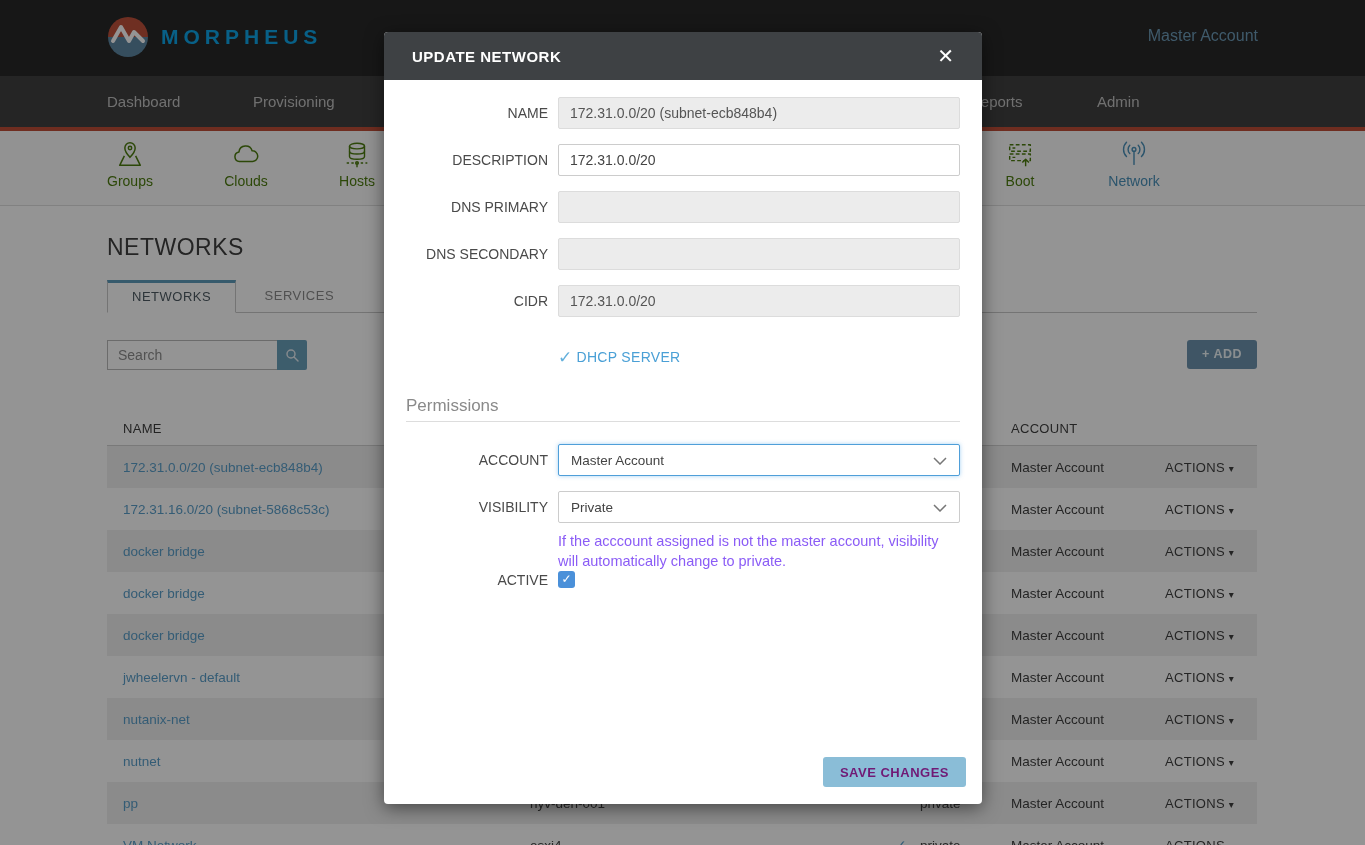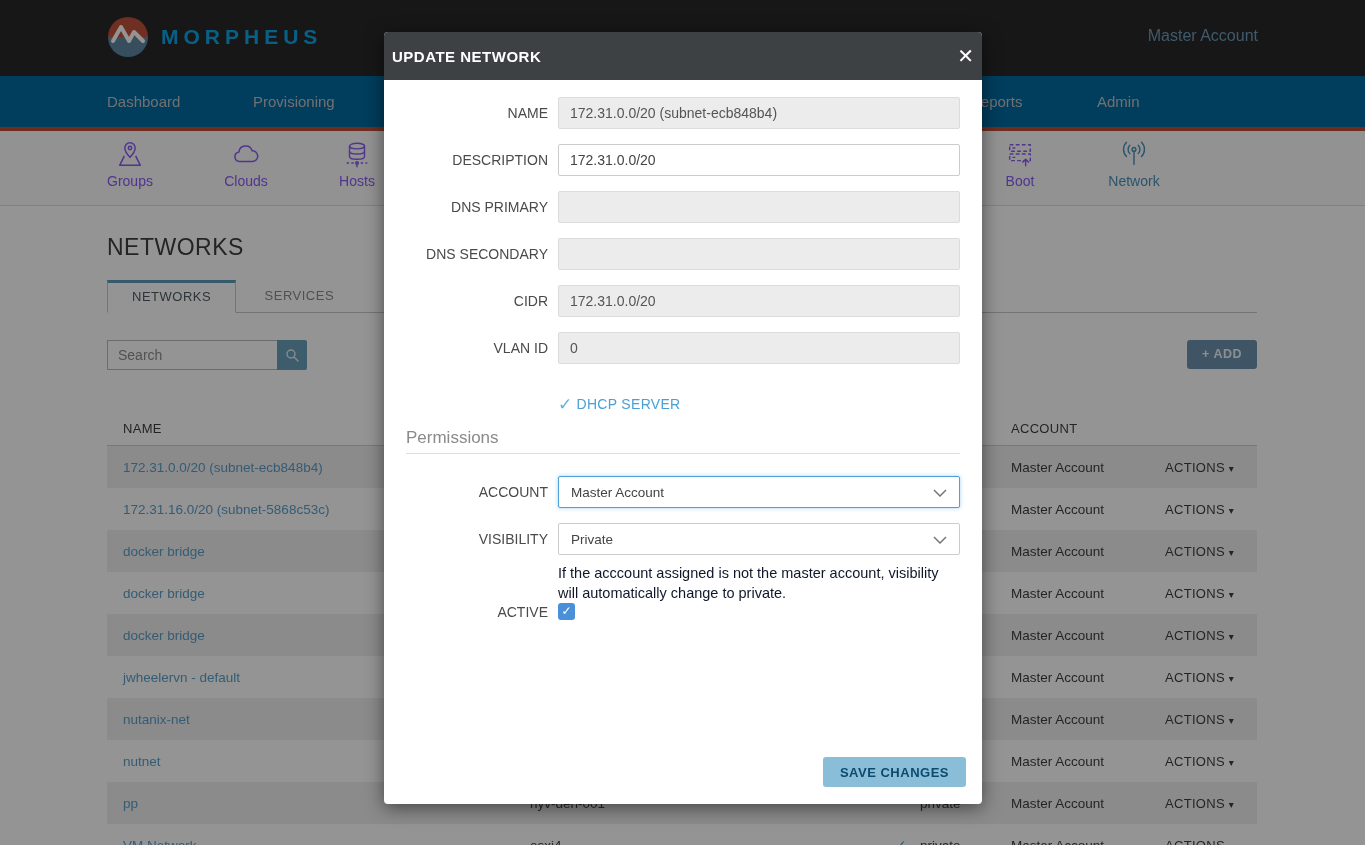--- a/index.html
+++ b/index.html
@@ -7,29 +7,29 @@
   .app { position:relative; width:1365px; height:845px; background:#fff; overflow:hidden; }
 
   
   .topbar { position:absolute; left:0; top:0; width:1365px; height:76px; background:#282828; }
   .logo { position:absolute; left:107px; top:16px; width:42px; height:42px; }
   .brand { position:absolute; left:161px; top:25px; font-size:21px; font-weight:bold;
            letter-spacing:5px; color:#0ea5e9; }
   .account-link { position:absolute; right:107px; top:27px; font-size:16px; color:#6d9bb8; cursor:pointer; }
 
   
-  .mainnav { position:absolute; left:0; top:76px; width:1365px; height:55px; background:#0369a1;
+  .mainnav { position:absolute; left:0; top:76px; width:1365px; height:55px; background:#404040;
              border-bottom:4px solid #bf4e37; }
   .nav-item { position:absolute; top:0; height:51px; line-height:51px; font-size:15px;
               color:#c2c2c2; cursor:pointer; }
 
   
   .iconbar { position:absolute; left:0; top:131px; width:1365px; height:75px; background:#fbfbfb;
              border-bottom:1px solid #dedede; }
-  .ib-item { position:absolute; top:9px; width:90px; text-align:center; color:#8b5cf6; cursor:pointer; }
+  .ib-item { position:absolute; top:9px; width:90px; text-align:center; color:#4d7c0f; cursor:pointer; }
   .ib-item svg { display:block; margin:0 auto 3px auto; }
   .ib-label { font-size:14px; }
   .ib-item.active { color:#4a91ba; }
 
   
   .page-title { position:absolute; left:107px; top:234px; font-size:23px; font-weight:500;
                 letter-spacing:0.5px; color:#3f3f3f; }
   .tabs { position:absolute; left:107px; top:280px; width:1150px; height:33px;
           border-bottom:1px solid #c8c8c8; }
   .tab { display:inline-block; padding:0 24px; line-height:31px; height:33px; font-size:13px;
@@ -62,48 +62,48 @@
   .c-actions { flex:1; color:#3f3f3f; }
   .c-name a { color:#5b9fca; text-decoration:none; cursor:pointer; }
   .actions-btn { cursor:pointer; font-size:13px; letter-spacing:0.3px; }
   .caret { font-size:10px; color:#3f3f3f; }
 
   
   .overlay { position:absolute; inset:0; background:rgba(0,0,0,0.42); z-index:40; }
   .modal { position:absolute; left:384px; top:32px; width:598px; height:772px; background:#fff;
            border-radius:4px; z-index:50; box-shadow:0 4px 18px rgba(0,0,0,0.5); }
   .modal-header { height:48px; background:#3e4144; border-radius:4px 4px 0 0; display:flex;
-                  align-items:center; padding:0 8px; }
+                  align-items:center; padding:0 28px; }
   .modal-title { color:#fff; font-size:15px; font-weight:bold; letter-spacing:0.5px; }
   .modal-close { margin-left:auto; color:#fff; font-size:20px; font-weight:300; cursor:pointer;
                  line-height:1; }
   .modal-body { padding:17px 22px 0 22px; position:relative; height:724px; }
   .frow { display:flex; align-items:center; margin-bottom:15px; }
   .flabel { width:142px; text-align:right; margin-right:10px; font-size:14px; color:#4a4a4a;
             flex-shrink:0; }
   .fctl { flex:1; position:relative; }
   .fctl input { width:100%; height:32px; border:1px solid #ccc; border-radius:2px; padding:0 11px;
                 font-size:14px; color:#444; font-family:inherit; background:#fff; }
   .fctl input:disabled { background:#ececec; border-color:#dcdcdc; color:#555; }
   .dhcp-row { margin:30px 0 0 152px; height:20px; display:flex; align-items:center;
               color:#4aa0d6; font-size:14px; letter-spacing:0.3px; cursor:pointer; }
   .dhcp-check { color:#64b0dc; font-size:17px; margin-right:4px; }
-  .section-head { margin-top:14px; font-size:17px; color:#8a8a8a; padding-bottom:5px;
+  .section-head { margin-top:29px; font-size:17px; color:#8a8a8a; padding-bottom:5px;
                   border-bottom:1px solid #ddd; margin-bottom:22px; }
   .select { height:32px; border:1px solid #ccc; border-radius:2px; padding:0 30px 0 12px;
             font-size:13.5px; color:#444; display:flex; align-items:center; cursor:pointer;
             background:#fff; position:relative; }
   .select.focused { border:1px solid #4f9fd9; box-shadow:0 0 4px rgba(82,168,236,0.5); }
   .select .chev { position:absolute; right:12px; top:12px; }
-  .help { margin:-7px 0 0 152px; width:404px; color:#0f172a; font-size:14.5px; line-height:20px; }
+  .help { margin:-7px 0 0 152px; width:404px; color:#8b5cf6; font-size:14.5px; line-height:20px; }
   .active-row { display:flex; align-items:center; }
   .checkbox { width:17px; height:17px; border-radius:3px; background:#4a90d9; color:#fff;
               font-size:12px; line-height:17px; text-align:center; cursor:pointer; }
   .save-btn { position:absolute; right:16px; bottom:17px; height:30px; padding:0 17px;
-              background:#8abdd7; color:#0c4a6e; font-size:13px; font-weight:bold; letter-spacing:0.5px;
+              background:#8abdd7; color:#701a75; font-size:13px; font-weight:bold; letter-spacing:0.5px;
               border:none; border-radius:3px; cursor:pointer; font-family:inherit; }
 </style>
 </head>
 <body>
 
 <div class="app">
 
   <div class="topbar">
     <svg class="logo" viewBox="0 0 42 42">
       <path d="M21 1 a20 20 0 0 1 20 20 l-40 0 a20 20 0 0 1 20 -20 z" fill="#c0523c"></path>
@@ -300,24 +300,20 @@
         <div class="flabel">DNS PRIMARY</div>
         <div class="fctl"><input type="text" disabled="" value="" style=""></div>
       </div>
       <div class="frow">
         <div class="flabel">DNS SECONDARY</div>
         <div class="fctl"><input type="text" disabled="" value="" style=""></div>
       </div>
       <div class="frow">
         <div class="flabel">CIDR</div>
         <div class="fctl"><input type="text" disabled="" value="172.31.0.0/20" style=""></div>
-      </div>
-      <div class="frow">
-        <div class="flabel">VLAN ID</div>
-        <div class="fctl"><input type="text" disabled="" value="0" style=""></div>
       </div>
 
       <div class="dhcp-row">
         <span class="dhcp-check">✓</span>
         <span>DHCP SERVER</span>
       </div>
 
       <div class="section-head">Permissions</div>
 
       <div class="frow">

